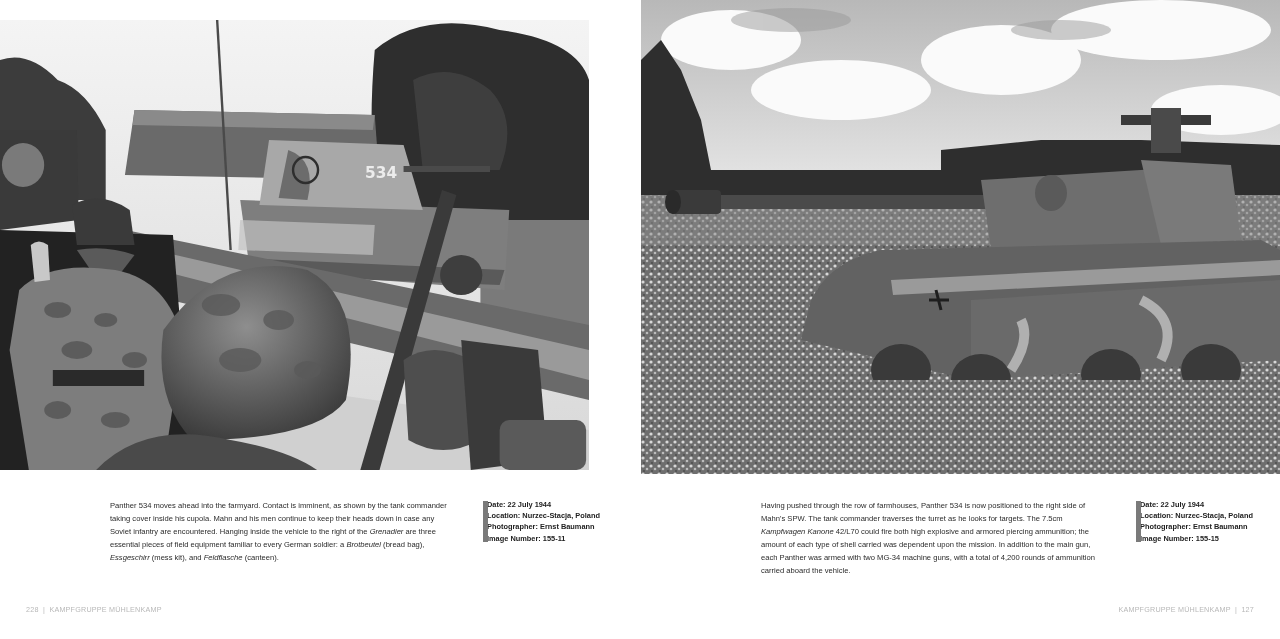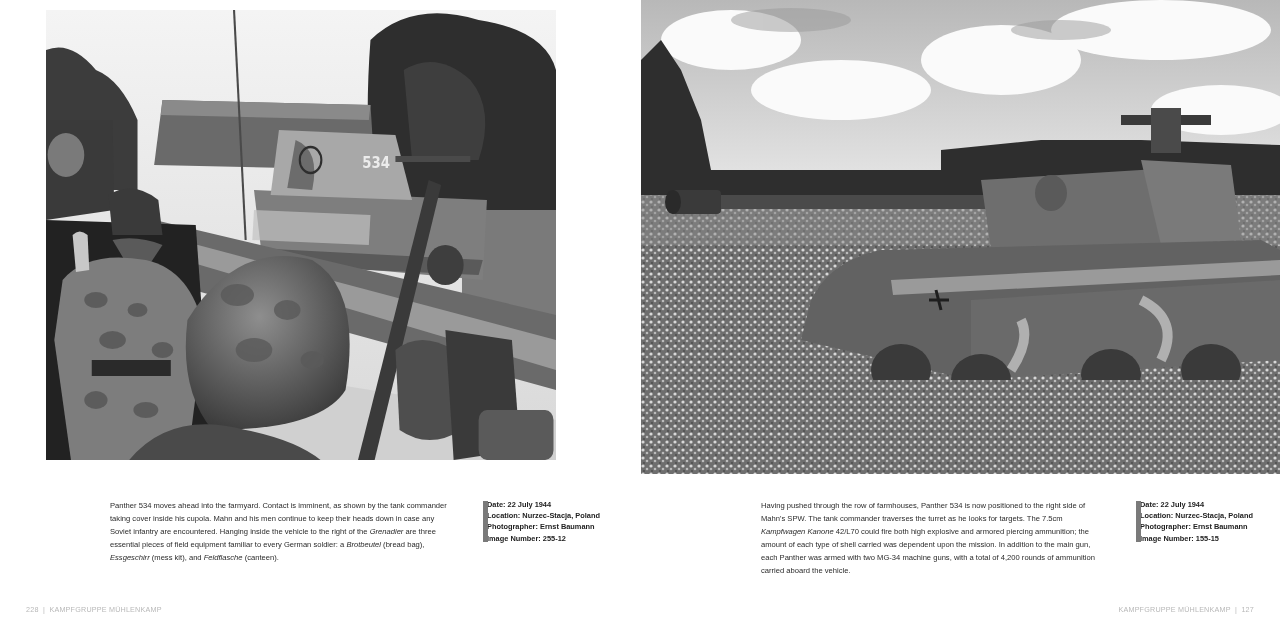--- a/index.html
+++ b/index.html
@@ -1,21 +1,21 @@
 <!DOCTYPE html>
 <html><head>
 <meta charset="utf-8">
 <style>
   * { box-sizing: border-box; margin: 0; padding: 0; }
   html, body { width: 1280px; height: 639px; background: #ffffff; overflow: hidden; }
   body { position: relative; font-family: "Liberation Sans", sans-serif; color: #222; }
 
   .photo { position: absolute; overflow: hidden; background: #8a8a8a; }
   .photo svg { display: block; width: 100%; height: 100%; }
-  #photo-left { left: 0; top: 10px; width: 510px; height: 450px; margin-left: 46px; }
+  #photo-left { left: 0; top: 20px; width: 589px; height: 450px; }
   #photo-right { left: 641px; top: 0; width: 639px; height: 474px; }
 
   .caption { position: absolute; font-size: 7.6px; line-height: 13px; color: #2a2a2a; }
   .caption i { font-style: italic; }
   #caption-left { left: 110px; top: 499px; width: 345px; }
   #caption-right { left: 722px; top: 499px; width: 345px; margin-left: 39px; }
 
   .meta { position: absolute; padding-left: 4px; font-size: 7.4px; line-height: 11.2px; font-weight: bold; color: #222; }
   .meta::before { content: ""; position: absolute; left: 0; top: 2px; bottom: 2px; width: 5px; background: #7a7a7a; }
   #meta-left { left: 483px; top: 499px; }
@@ -163,21 +163,21 @@
     <rect x="0" y="380" width="639" height="94" fill="url(#flowers)"></rect>
   </svg>
 </div>
 
 <p id="caption-left" class="caption"><span>Panther 534 moves ahead into the farmyard. Contact is imminent, as shown by the tank commander taking cover inside his cupola. Mahn and his men continue to keep their heads down in case any Soviet infantry are encountered. Hanging inside the vehicle to the right of the </span><i>Grenadier</i><span> are three essential pieces of field equipment familiar to every German soldier: a </span><i>Brotbeutel</i><span> (bread bag), </span><i>Essgeschirr</i><span> (mess kit), and </span><i>Feldflasche</i><span> (canteen).</span></p>
 
 <div id="meta-left" class="meta">
   <div>Date: 22 July 1944</div>
   <div>Location: Nurzec-Stacja, Poland</div>
   <div>Photographer: Ernst Baumann</div>
-  <div>Image Number: 255-12</div>
+  <div>Image Number: 155-11</div>
 </div>
 
 <p id="caption-right" class="caption"><span>Having pushed through the row of farmhouses, Panther 534 is now positioned to the right side of Mahn's SPW. The tank commander traverses the turret as he looks for targets. The 7.5cm </span><i>Kampfwagen Kanone</i><span> 42/L70 could fire both high explosive and armored piercing ammunition; the amount of each type of shell carried was dependent upon the mission. In addition to the main gun, each Panther was armed with two MG-34 machine guns, with a total of 4,200 rounds of ammunition carried aboard the vehicle.</span></p>
 
 <div id="meta-right" class="meta">
   <div>Date: 22 July 1944</div>
   <div>Location: Nurzec-Stacja, Poland</div>
   <div>Photographer: Ernst Baumann</div>
   <div>Image Number: 155-15</div>
 </div>

